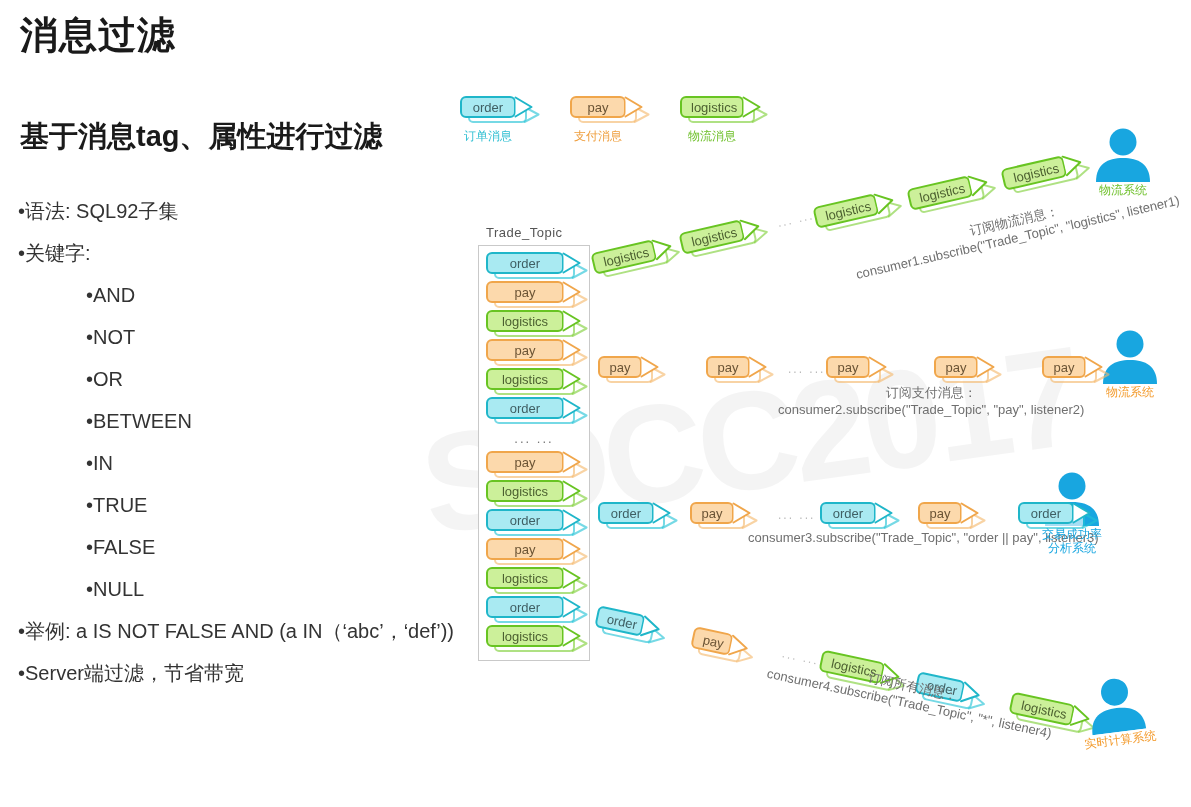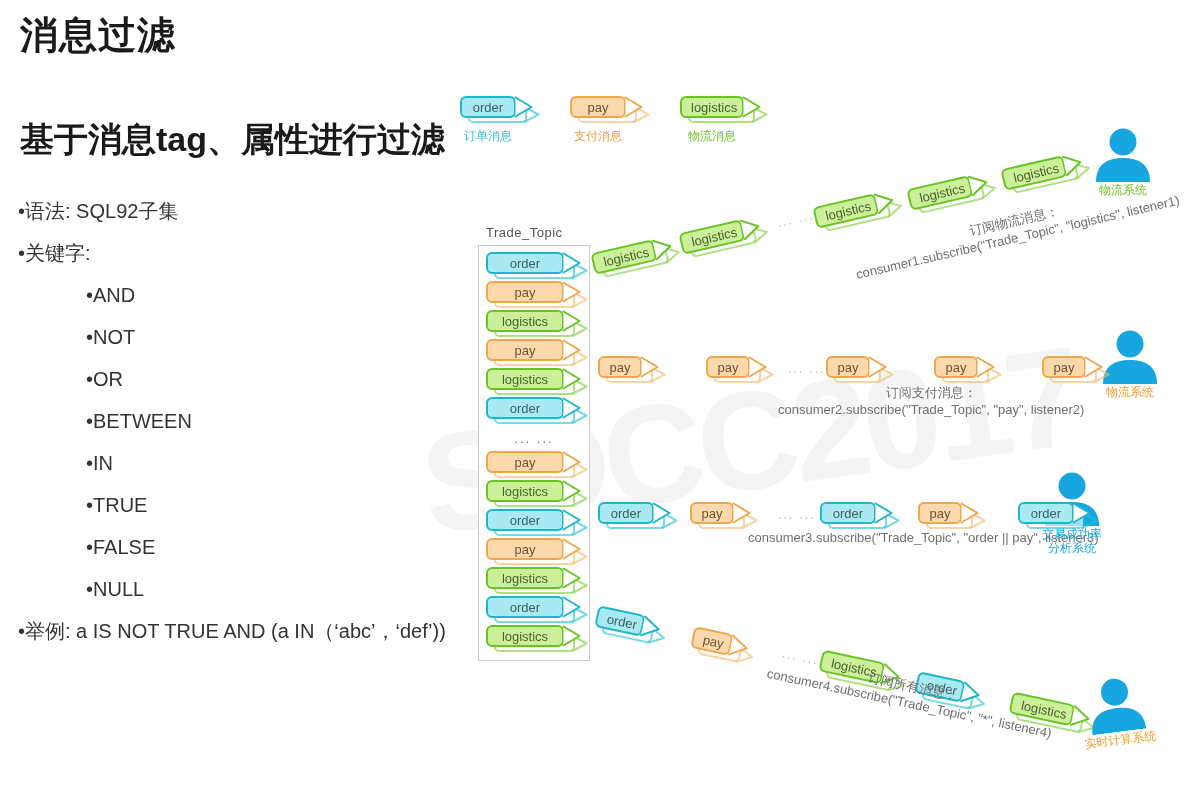--- a/index.html
+++ b/index.html
@@ -26,21 +26,21 @@
     font-family:"Liberation Sans",sans-serif;
   }
 
   
   .title{
     position:absolute;left:20px;top:10px;
     font-size:38px;font-weight:700;letter-spacing:1px;color:#1a1a1a;
   }
   .subtitle{
     position:absolute;left:20px;top:117px;
-    font-size:34px;font-weight:700;color:#1a1a1a;
+    font-size:29px;font-weight:700;color:#1a1a1a;
   }
   .bullets{position:absolute;left:18px;top:190px;width:620px;}
   .b{font-size:20px;line-height:42px;color:#333;white-space:nowrap;}
   .b.lvl1{padding-left:0px;}
   .b.lvl2{padding-left:68px;}
 
   
   .tag{
     position:relative;display:inline-block;
     height:22px;line-height:21px;
@@ -137,21 +137,22 @@
       <div class="b lvl1">•语法: SQL92子集</div>
       <div class="b lvl1">•关键字:</div>
       <div class="b lvl2">•AND</div>
       <div class="b lvl2">•NOT</div>
       <div class="b lvl2">•OR</div>
       <div class="b lvl2">•BETWEEN</div>
       <div class="b lvl2">•IN</div>
       <div class="b lvl2">•TRUE</div>
       <div class="b lvl2">•FALSE</div>
       <div class="b lvl2">•NULL</div>
-      <div class="b lvl1">•举例: a IS NOT TRUE AND (a IN（‘abc’，‘def’))</div>
+      <div class="b lvl1">•举例: a IS NOT FALSE AND (a IN（‘abc’，‘def’))</div>
+      <div class="b lvl1">•Server端过滤，节省带宽</div>
     </div>
 
   <div class="legend" id="legend">
       <div class="lg" style="left: 0px; top: 0px;"><span class="tag t-order"><span class="fold"></span><span class="foldarrow">
             <svg viewBox="0 0 16 17" preserveAspectRatio="none">
               <path d="M0.5 1 L14.5 8.5 L0.5 16" fill="none" stroke-width="2" stroke-linejoin="round" stroke-linecap="round"></path>
             </svg>
           </span><span class="body" style="width: 56px;">order</span><span class="arrow">
             <svg viewBox="0 0 18 22" preserveAspectRatio="none">
               <path d="M0.5 1.5 L16.5 11 L0.5 20.5" fill="none" stroke-width="2" stroke-linejoin="round" stroke-linecap="round"></path>

